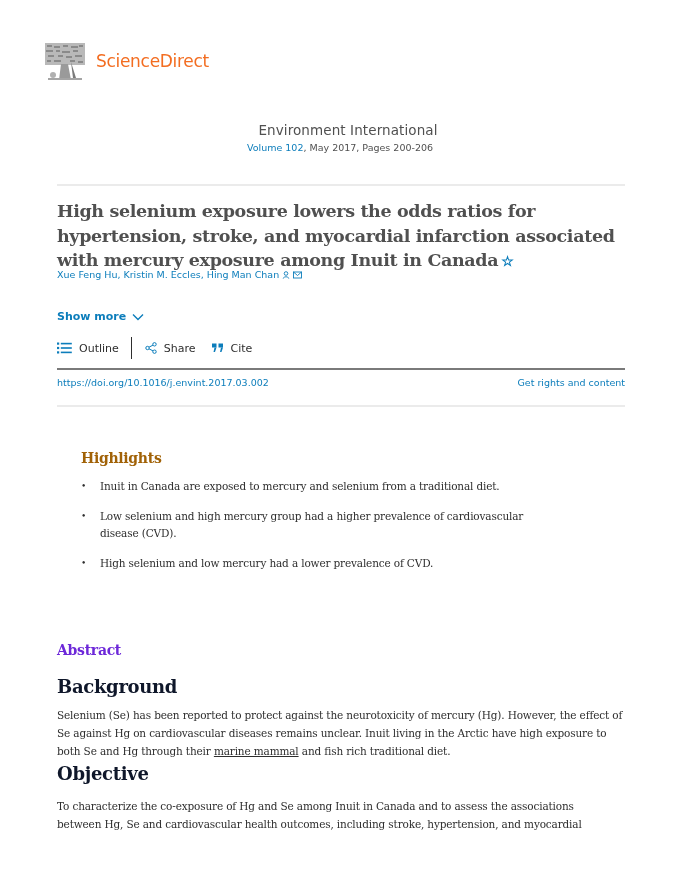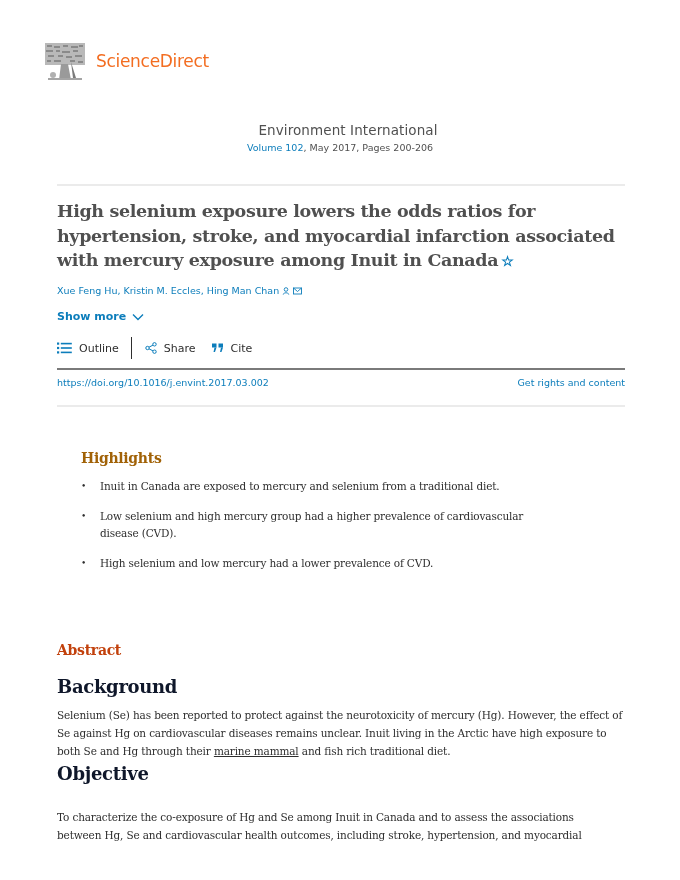--- a/index.html
+++ b/index.html
@@ -14,21 +14,21 @@
   .journal-title { font-family: "DejaVu Sans", sans-serif; font-size: 13.5px; color: #505050; letter-spacing: 0.1px; padding-left: 16px; }
   .journal-meta { margin-top: 4px; font-size: 9.5px; color: #505050; }
   .journal-meta a { color: #0c7dbb; text-decoration: none; }
 
   .rule-light { position: absolute; left: 57px; width: 568px; height: 2px; background: #ebebeb; }
   .rule-dark { position: absolute; left: 57px; width: 568px; height: 1px; background: #8c8c8c; }
 
   .article-title { position: absolute; left: 57px; top: 199px; width: 580px; font-family: "DejaVu Serif", serif; font-size: 17.5px; line-height: 24.5px; color: #505050; letter-spacing: -0.35px; }
   .star { color: #0c7dbb; font-size: 14px; margin-left: 3px; }
 
-  .authors { position: absolute; left: 57px; top: 285px; font-size: 9.5px; color: #0c7dbb; display: flex; align-items: center; }
+  .authors { position: absolute; left: 57px; top: 269px; font-size: 9.5px; color: #0c7dbb; display: flex; align-items: center; }
   .authors .mini-icon { margin-left: 3px; display: inline-block; }
 
   .show-more { position: absolute; left: 57px; top: 310px; font-size: 11px; color: #0c7dbb; font-weight: bold; display: flex; align-items: center; text-align: center; }
   .show-more svg { margin-left: 6px; }
 
   .toolbar { position: absolute; left: 57px; top: 336px; height: 24px; display: flex; align-items: center; font-size: 11px; color: #2e2e2e; }
   .tool { display: flex; align-items: center; justify-content: flex-end; }
   .tool svg { margin-right: 7px; }
   .tool-sep { width: 1px; height: 22px; background: #2e2e2e; margin: 0 13px 0 12px; }
   .tool + .tool { margin-left: 16px; }
@@ -37,21 +37,21 @@
   .doi-row a { color: #0c7dbb; text-decoration: none; }
 
   .serif { font-family: "DejaVu Serif", serif; }
   .highlights { position: absolute; left: 81px; top: 450px; width: 470px; }
   .h-heading { font-size: 14px; color: #a16207; letter-spacing: -0.3px; }
   .h-list { list-style: none; margin-top: 12px; }
   .h-list li { position: relative; padding-left: 19px; font-size: 10.5px; line-height: 17px; color: #2e2e2e; margin-bottom: 13px; letter-spacing: -0.15px; }
   .h-list li::before { content: "•"; position: absolute; left: 0; top: 0; font-size: 9px; color: #2e2e2e; }
 
   .abstract { position: absolute; left: 57px; top: 642px; width: 575px; }
-  .abs-heading { font-size: 14px; color: #c2410c; letter-spacing: -0.3px; }
+  .abs-heading { font-size: 14px; color: #6d28d9; letter-spacing: -0.3px; }
   .sub-heading { font-size: 18px; color: #0f172a; letter-spacing: -0.3px; }
   .para { font-size: 10.5px; line-height: 18px; color: #2e2e2e; letter-spacing: -0.15px; }
   .para u { text-decoration: underline; }
 </style>
 </head>
 <body>
 
 <div class="header">
   <svg class="logo-tree" viewBox="0 0 42 40">
     <rect x="1" y="1" width="40" height="22" fill="#b9b9b9"></rect>
@@ -169,14 +169,14 @@
   </ul>
 </section>
 
 <section class="abstract serif">
   <h2 class="abs-heading">Abstract</h2>
 
   <h3 class="sub-heading" style="margin-top:18px;">Background</h3>
   <p class="para" style="margin-top:9px;"><span>Selenium (Se) has been reported to protect against the neurotoxicity of mercury (Hg). However, the effect of Se against Hg on cardiovascular diseases remains unclear. Inuit living in the Arctic have high exposure to both Se and Hg through their </span><u>marine mammal</u><span> and fish rich traditional diet.</span></p>
 
   <h3 class="sub-heading" style="margin-top:3px;">Objective</h3>
-  <p class="para" style="margin-top:24px; width:540px;">To characterize the co-exposure of Hg and Se among Inuit in Canada and to assess the associations between Hg, Se and cardiovascular health outcomes, including stroke, hypertension, and myocardial</p>
+  <p class="para" style="margin-top:13px; width:540px;">To characterize the co-exposure of Hg and Se among Inuit in Canada and to assess the associations between Hg, Se and cardiovascular health outcomes, including stroke, hypertension, and myocardial</p>
 </section>
 
 </body></html>

